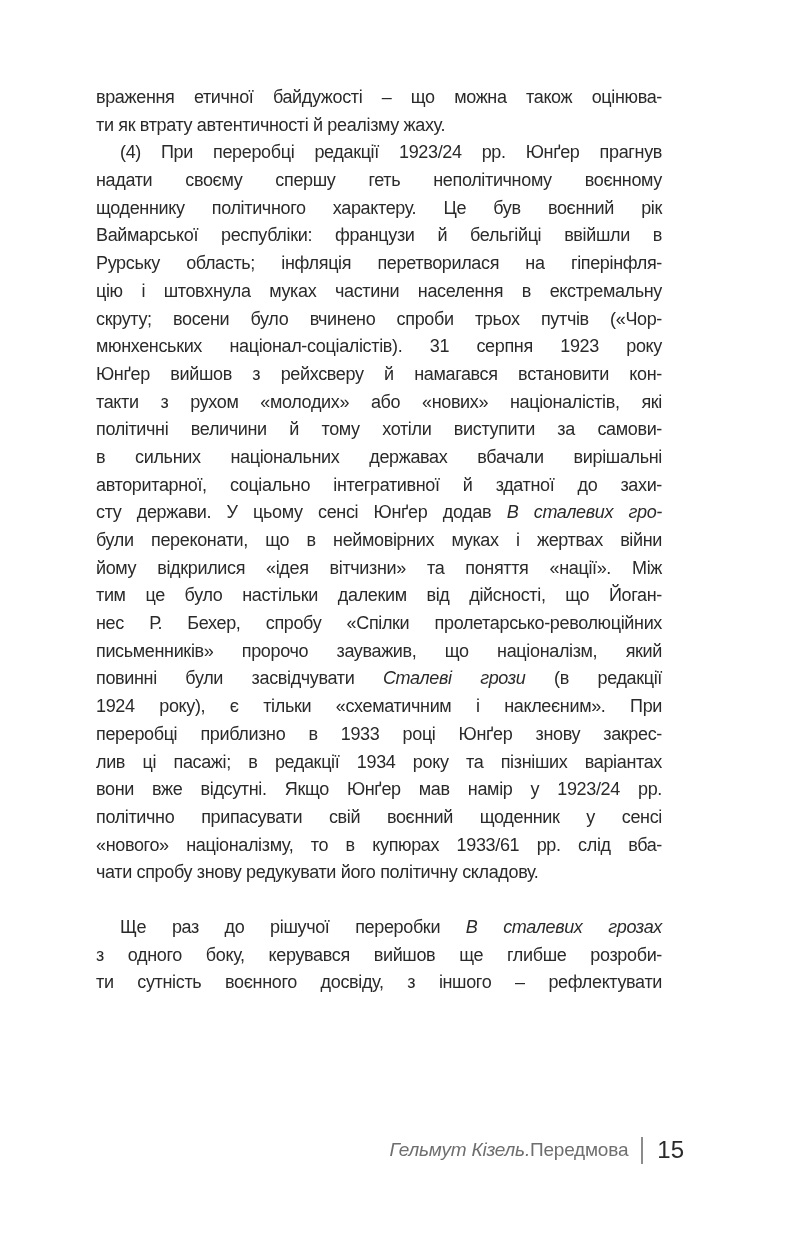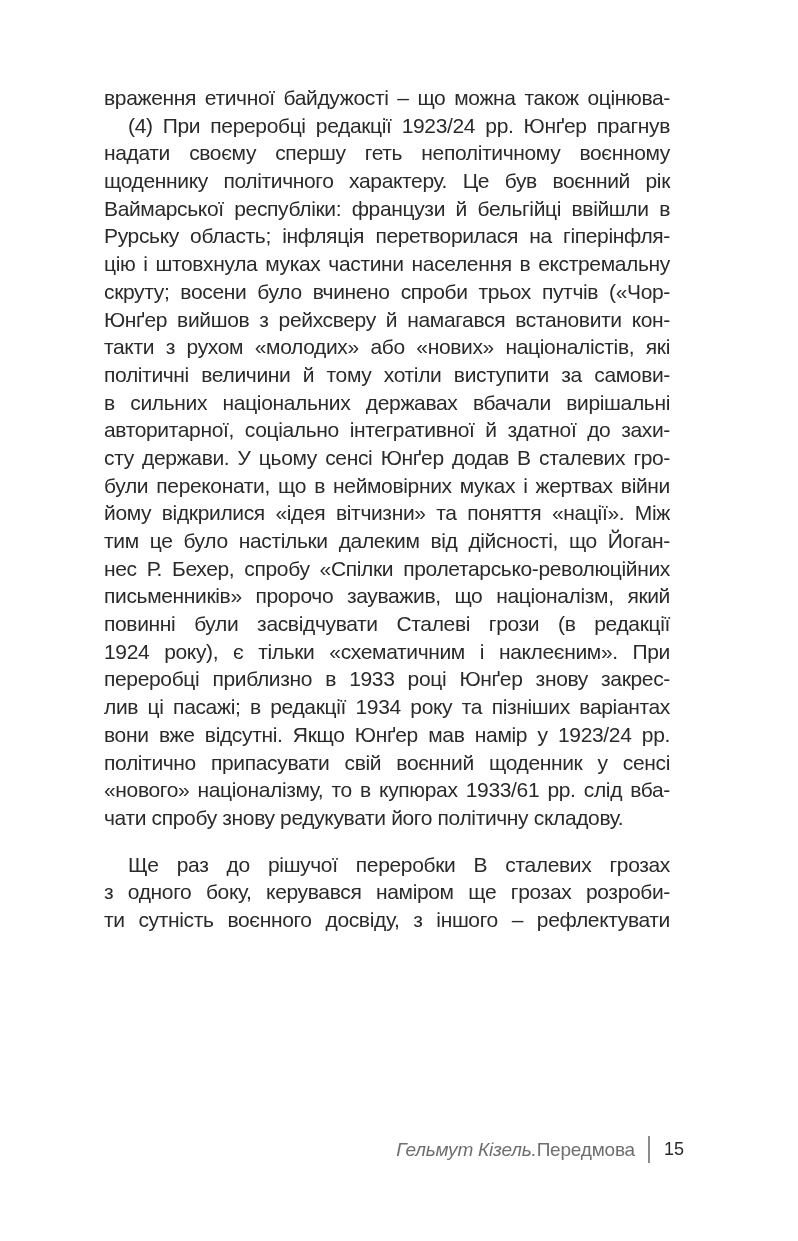--- a/index.html
+++ b/index.html
@@ -6,89 +6,91 @@
   html, body { width:798px; height:1241px; }
   body {
     background: var(--bg, #ffffff);
     font-family: "Liberation Sans", sans-serif;
     position: relative;
     overflow: hidden;
   }
   .page { position:absolute; inset:0; }
   .body-text {
     position:absolute;
-    left:104px; top:84px; width:566px;
+    left:96px; top:84px; width:566px;
     color: var(--text, #2a2a2a);
-    font-size:21px;
+    font-size:18px;
     letter-spacing:-0.35px;
   }
   .line {
     height:27.7px;
     line-height:27.7px;
     text-align:justify;
     text-align-last:justify;
   }
   .line.para-end { text-align-last:left; }
   .line.indent { text-indent:24px; }
-  .line.space-before { margin-top:19px; }
-  .line .em { }
+  .line.space-before { margin-top:27px; }
+  .line .em { font-style:italic; }
   .footer {
     position:absolute;
     top:1136px; right:114px;
     display:flex; align-items:center;
     font-size:19px;
     color: var(--footer, #6e6e6e);
     letter-spacing:-0.2px;
   }
   .footer .author { font-style:italic; }
   .footer .sep {
     width:2px; height:27px;
     background: var(--sep, #8c8c8c);
     margin:0 14px 0 13px;
   }
   .footer .num {
     color: var(--pagenum, #2a2a2a);
-    font-size:18px;
+    font-size:24px;
     letter-spacing:0;
   }
 </style>
 </head>
 <body>
 
 <div class="page">
   <div class="body-text">
       <div class="line"><span>враження етичної байдужості – що можна також оцінюва-</span></div>
+      <div class="line para-end"><span>ти як втрату автентичності й реалізму жаху.</span></div>
       <div class="line indent"><span>(4) При переробці редакції 1923/24 рр. Юнґер прагнув</span></div>
       <div class="line"><span>надати своєму спершу геть неполітичному воєнному</span></div>
       <div class="line"><span>щоденнику політичного характеру. Це був воєнний рік</span></div>
       <div class="line"><span>Ваймарської республіки: французи й бельгійці ввійшли в</span></div>
       <div class="line"><span>Рурську область; інфляція перетворилася на гіперінфля-</span></div>
       <div class="line"><span>цію і штовхнула муках частини населення в екстремальну</span></div>
       <div class="line"><span>скруту; восени було вчинено спроби трьох путчів («Чор-</span></div>
+      <div class="line"><span>мюнхенських націонал-соціалістів). 31 серпня 1923 року</span></div>
       <div class="line"><span>Юнґер вийшов з рейхсверу й намагався встановити кон-</span></div>
       <div class="line"><span>такти з рухом «молодих» або «нових» націоналістів, які</span></div>
       <div class="line"><span>політичні величини й тому хотіли виступити за самови-</span></div>
       <div class="line"><span>в сильних національних державах вбачали вирішальні</span></div>
       <div class="line"><span>авторитарної, соціально інтегративної й здатної до захи-</span></div>
       <div class="line"><span>сту держави. У цьому сенсі Юнґер додав </span><span class="em">В сталевих гро-</span></div>
       <div class="line"><span>були переконати, що в неймовірних муках і жертвах війни</span></div>
       <div class="line"><span>йому відкрилися «ідея вітчизни» та поняття «нації». Між</span></div>
       <div class="line"><span>тим це було настільки далеким від дійсності, що Йоган-</span></div>
       <div class="line"><span>нес Р. Бехер, спробу «Спілки пролетарсько-революційних</span></div>
       <div class="line"><span>письменників» пророчо зауважив, що націоналізм, який</span></div>
       <div class="line"><span>повинні були засвідчувати </span><span class="em">Сталеві грози</span><span> (в редакції</span></div>
       <div class="line"><span>1924 року), є тільки «схематичним і наклеєним». При</span></div>
       <div class="line"><span>переробці приблизно в 1933 році Юнґер знову закрес-</span></div>
       <div class="line"><span>лив ці пасажі; в редакції 1934 року та пізніших варіантах</span></div>
       <div class="line"><span>вони вже відсутні. Якщо Юнґер мав намір у 1923/24 рр.</span></div>
       <div class="line"><span>політично припасувати свій воєнний щоденник у сенсі</span></div>
       <div class="line"><span>«нового» націоналізму, то в купюрах 1933/61 рр. слід вба-</span></div>
       <div class="line para-end"><span>чати спробу знову редукувати його політичну складову.</span></div>
       <div class="line indent space-before"><span>Ще раз до рішучої переробки </span><span class="em">В сталевих грозах</span></div>
-      <div class="line"><span>з одного боку, керувався наміром ще грозах розроби-</span></div>
+      <div class="line"><span>з одного боку, керувався вийшов ще глибше розроби-</span></div>
       <div class="line"><span>ти сутність воєнного досвіду, з іншого – рефлектувати</span></div>
     </div>
   <div class="footer">
     <span class="author">Гельмут Кізель.</span>
     <span class="section">Передмова</span>
     <span class="sep"></span>
     <span class="num">15</span>
   </div>
 </div>
 

